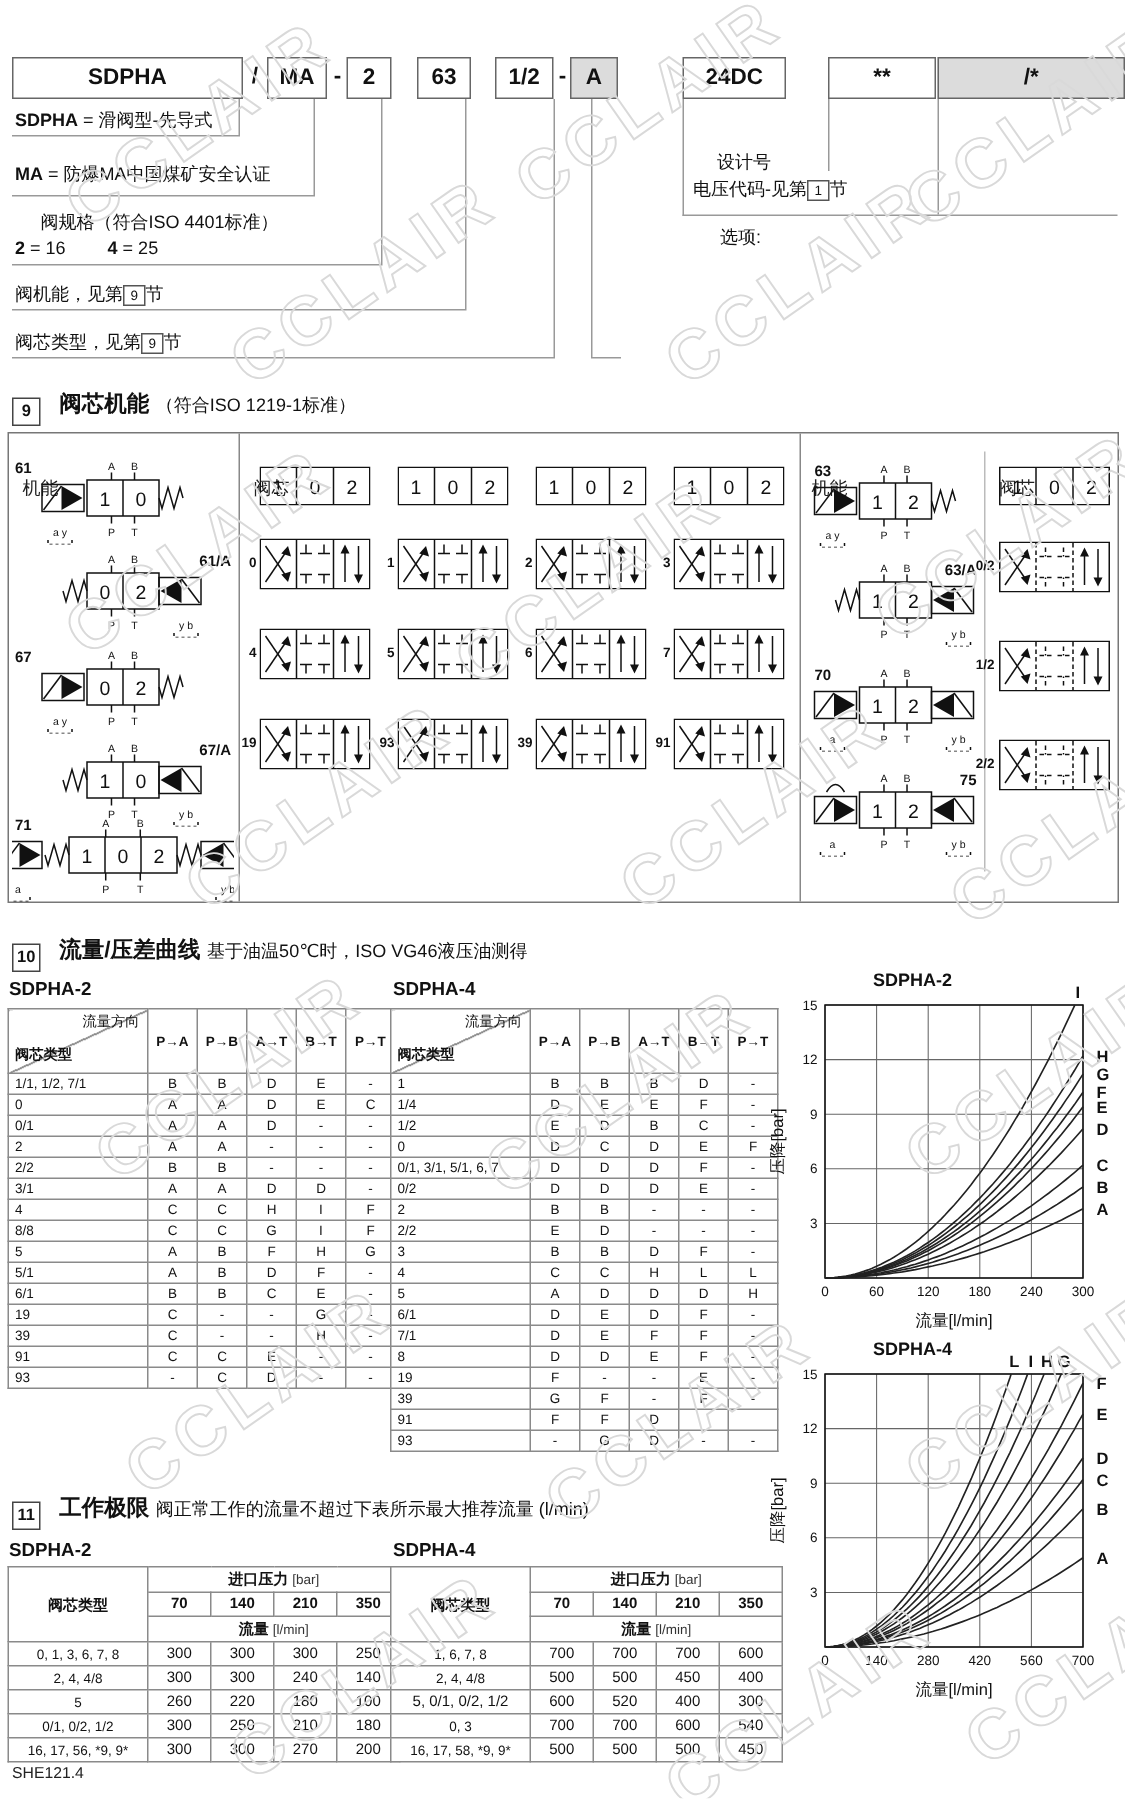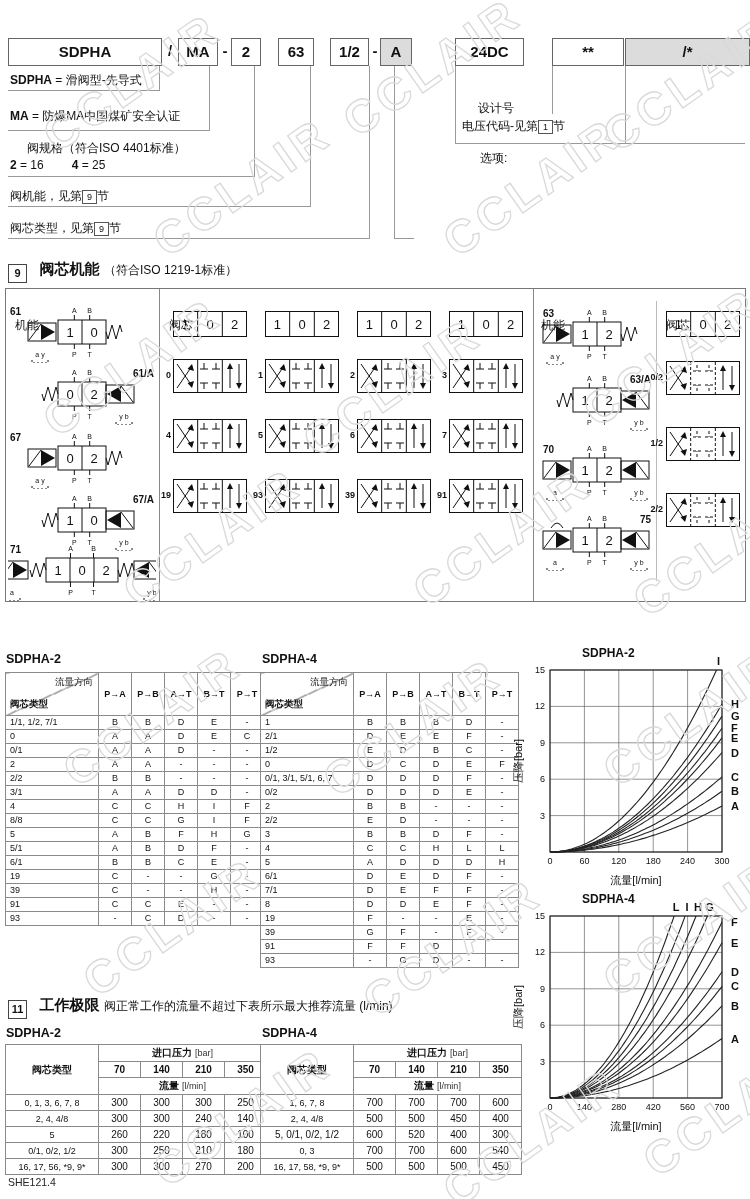--- a/index.html
+++ b/index.html
@@ -780,20 +780,25 @@
             <line x1="39" y1="24" x2="47" y2="24" stroke="#111" stroke-width="1" stroke-dasharray="3,2"></line>
             <line x1="57" y1="29" x2="57" y2="8" stroke="#111" stroke-width="1"></line>
             <polygon points="57,4 54,10 60,10" fill="#111"></polygon>
             <line x1="66" y1="5" x2="66" y2="26" stroke="#111" stroke-width="1"></line>
             <polygon points="66,30 63,24 69,24" fill="#111"></polygon>
           </svg>
         </div>
       </div>
   </div>
 
+  <div class="abs" style="left:8px;top:624px;">
+    <span class="numbox">10</span>
+    <span class="sec-title" style="margin-left:8px;">流量/压差曲线</span>
+    <span class="sec-sub">基于油温50℃时，ISO VG46液压油测得</span>
+  </div>
 
   <div class="tname" style="left:6px;top:652px;">SDPHA-2</div>
   <div class="abs" style="left:5px;top:672px;" id="flow-table-2">
       <table class="flowtable">
         <tbody>
           <tr>
             <td class="corner" style="width:92px;height:42px;">
               <span class="ct">流量方向</span>
               <span class="cb">阀芯类型</span>
             </td>
@@ -944,21 +949,21 @@
           </tr>
           <tr>
             <td class="rowlab">1</td>
             <td>B</td>
             <td>B</td>
             <td>B</td>
             <td>D</td>
             <td>-</td>
           </tr>
           <tr>
-            <td class="rowlab">2/1</td>
+            <td class="rowlab">1/4</td>
             <td>D</td>
             <td>E</td>
             <td>E</td>
             <td>F</td>
             <td>-</td>
           </tr>
           <tr>
             <td class="rowlab">1/2</td>
             <td>E</td>
             <td>D</td>

